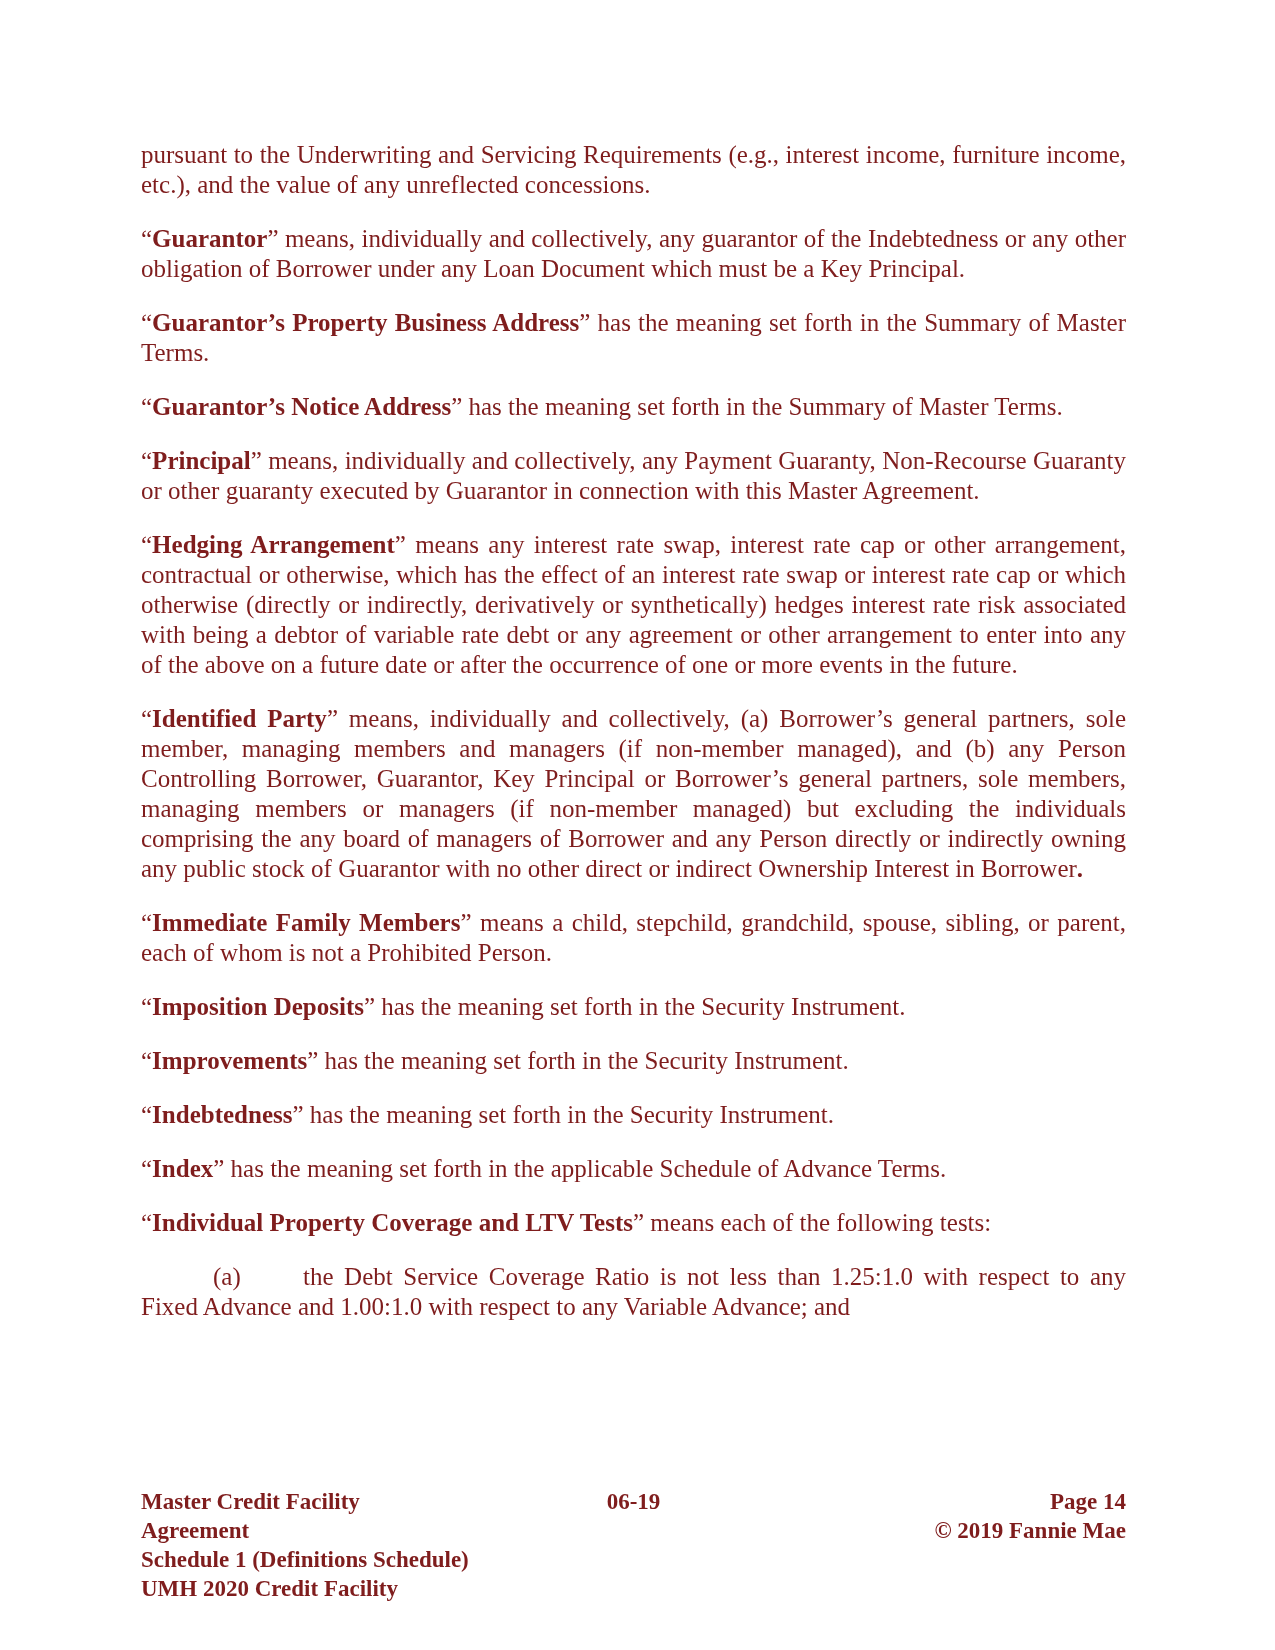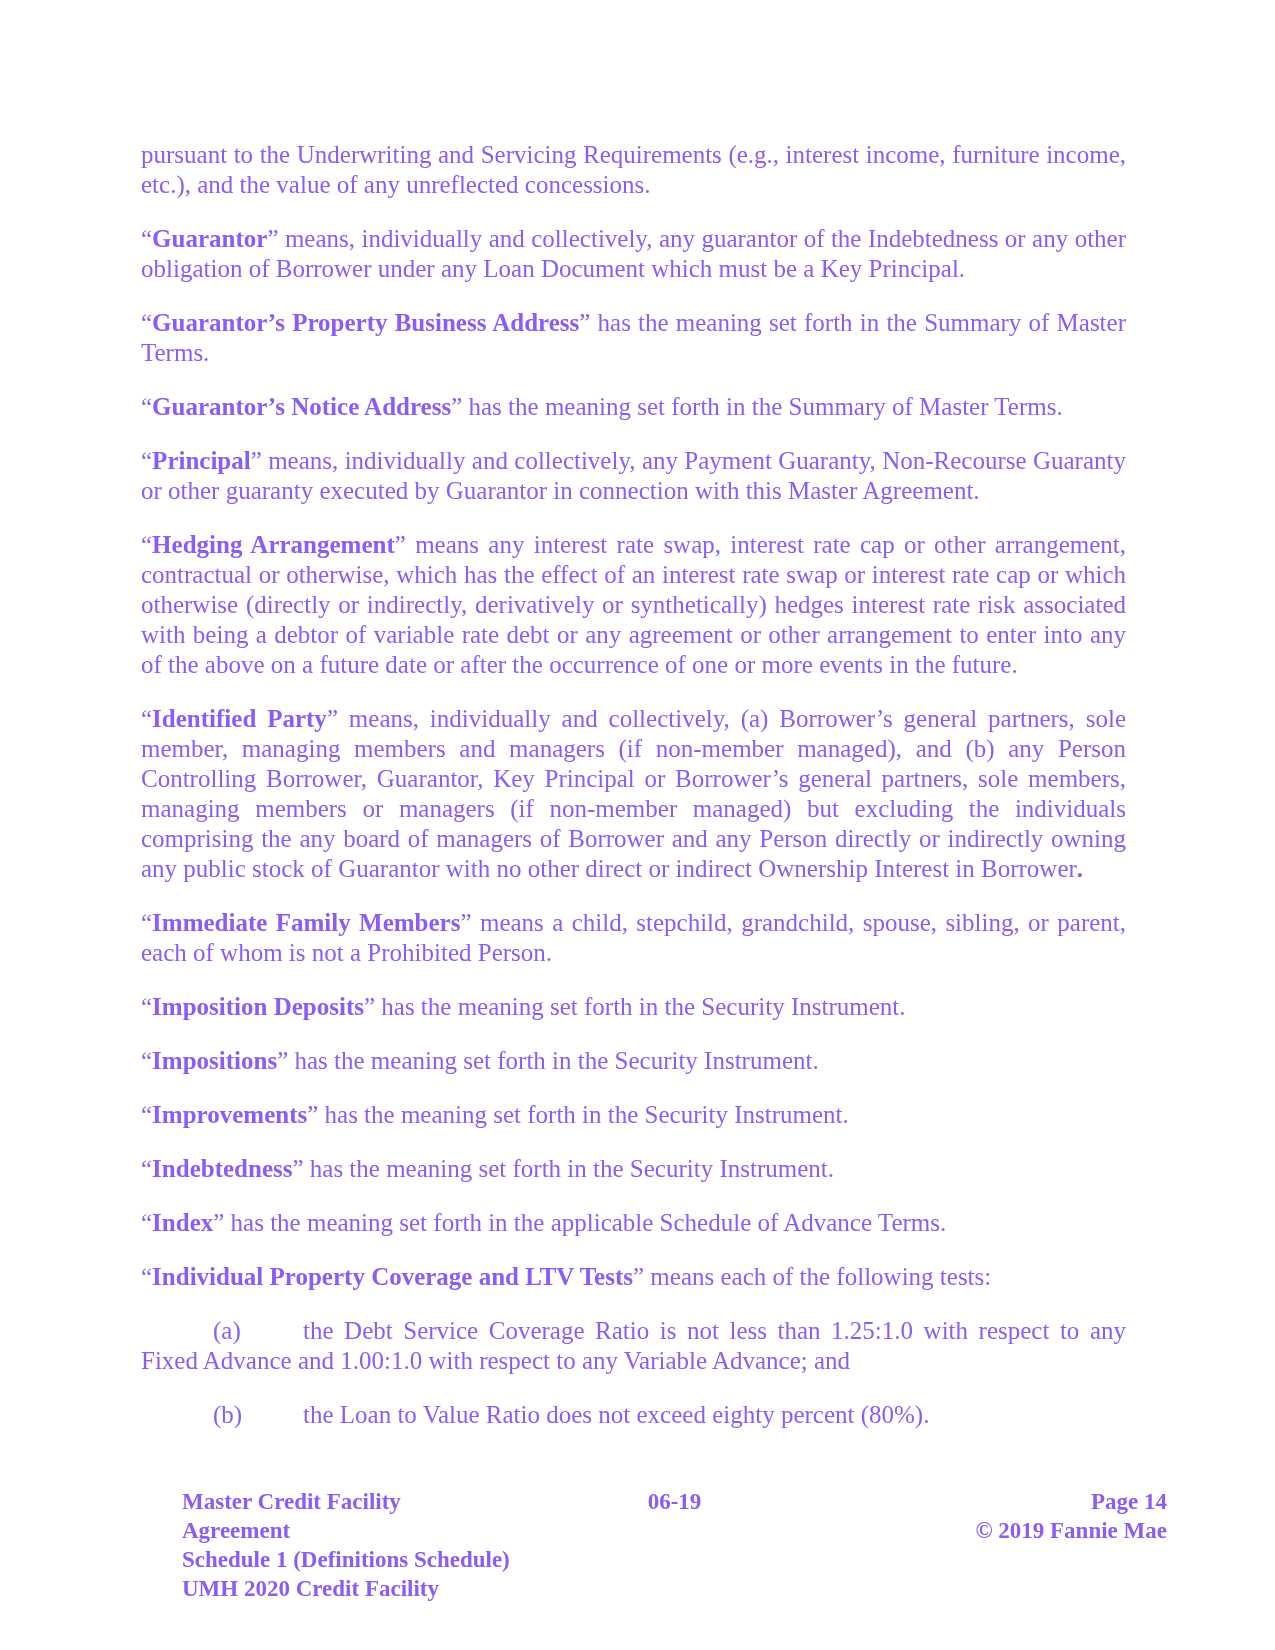--- a/index.html
+++ b/index.html
@@ -5,21 +5,21 @@
   html, body {
     margin: 0;
     padding: 0;
     background: #ffffff;
   }
   .page {
     position: relative;
     width: 1275px;
     height: 1650px;
     background: #ffffff;
-    color: #8b5cf6;
+    color: #7f1d1d;
     font-family: "Liberation Serif", "DejaVu Serif", serif;
     overflow: hidden;
   }
   .doc-body {
     position: absolute;
     left: 141px;
     top: 140px;
     width: 985px;
   }
   p.para {
@@ -41,21 +41,20 @@
   }
   footer.page-footer {
     position: absolute;
     left: 141px;
     top: 1487px;
     width: 985px;
     display: flex;
     font-weight: bold;
     font-size: 23px;
     line-height: 29px;
-    margin-left: 41px;
   }
   .f-col { flex: 1 1 0; }
   .f-center { text-align: center; }
   .f-right { text-align: right; }
 </style>
 </head>
 <body>
 
 <div class="page">
 
@@ -63,27 +62,25 @@
 
   <p class="para"><span>pursuant to the Underwriting and Servicing Requirements (e.g., interest income, furniture income, etc.), and the value of any unreflected concessions.</span></p>
       <p class="para"><span>“</span><span class="bold">Guarantor</span><span>” means, individually and collectively, any guarantor of the Indebtedness or any other obligation of Borrower under any Loan Document which must be a Key Principal.</span></p>
       <p class="para"><span>“</span><span class="bold">Guarantor’s Property Business Address</span><span>” has the meaning set forth in the Summary of Master Terms.</span></p>
       <p class="para"><span>“</span><span class="bold">Guarantor’s Notice Address</span><span>” has the meaning set forth in the Summary of Master Terms.</span></p>
       <p class="para"><span>“</span><span class="bold">Principal</span><span>” means, individually and collectively, any Payment Guaranty, Non-Recourse Guaranty or other guaranty executed by Guarantor in connection with this Master Agreement.</span></p>
       <p class="para"><span>“</span><span class="bold">Hedging Arrangement</span><span>” means any interest rate swap, interest rate cap or other arrangement, contractual or otherwise, which has the effect of an interest rate swap or interest rate cap or which otherwise (directly or indirectly, derivatively or synthetically) hedges interest rate risk associated with being a debtor of variable rate debt or any agreement or other arrangement to enter into any of the above on a future date or after the occurrence of one or more events in the future.</span></p>
       <p class="para"><span>“</span><span class="bold">Identified Party</span><span>” means, individually and collectively, (a) Borrower’s general partners, sole member, managing members and managers (if non-member managed), and (b) any Person Controlling Borrower, Guarantor, Key Principal or Borrower’s general partners, sole members, managing members or managers (if non-member managed) but excluding the individuals comprising the any board of managers of Borrower and any Person directly or indirectly owning any public stock of Guarantor with no other direct or indirect Ownership Interest in Borrower</span><span class="bold">.</span></p>
       <p class="para"><span>“</span><span class="bold">Immediate Family Members</span><span>” means a child, stepchild, grandchild, spouse, sibling, or parent, each of whom is not a Prohibited Person.</span></p>
       <p class="para"><span>“</span><span class="bold">Imposition Deposits</span><span>” has the meaning set forth in the Security Instrument.</span></p>
-      <p class="para"><span>“</span><span class="bold">Impositions</span><span>” has the meaning set forth in the Security Instrument.</span></p>
       <p class="para"><span>“</span><span class="bold">Improvements</span><span>” has the meaning set forth in the Security Instrument.</span></p>
       <p class="para"><span>“</span><span class="bold">Indebtedness</span><span>” has the meaning set forth in the Security Instrument.</span></p>
       <p class="para"><span>“</span><span class="bold">Index</span><span>” has the meaning set forth in the applicable Schedule of Advance Terms.</span></p>
       <p class="para"><span>“</span><span class="bold">Individual Property Coverage and LTV Tests</span><span>” means each of the following tests:</span></p>
       <p class="para list"><span class="marker">(a)</span><span>the Debt Service Coverage Ratio is not less than 1.25:1.0 with respect to any Fixed Advance and 1.00:1.0 with respect to any Variable Advance; and</span></p>
-      <p class="para list"><span class="marker">(b)</span><span>the Loan to Value Ratio does not exceed eighty percent (80%).</span></p>
     </main>
 
   <footer class="page-footer">
     <div class="f-col f-left">
       <div>Master Credit Facility Agreement</div>
       <div>Schedule 1 (Definitions Schedule)</div>
       <div>UMH 2020 Credit Facility</div>
     </div>
     <div class="f-col f-center">
       <div>06-19</div>

